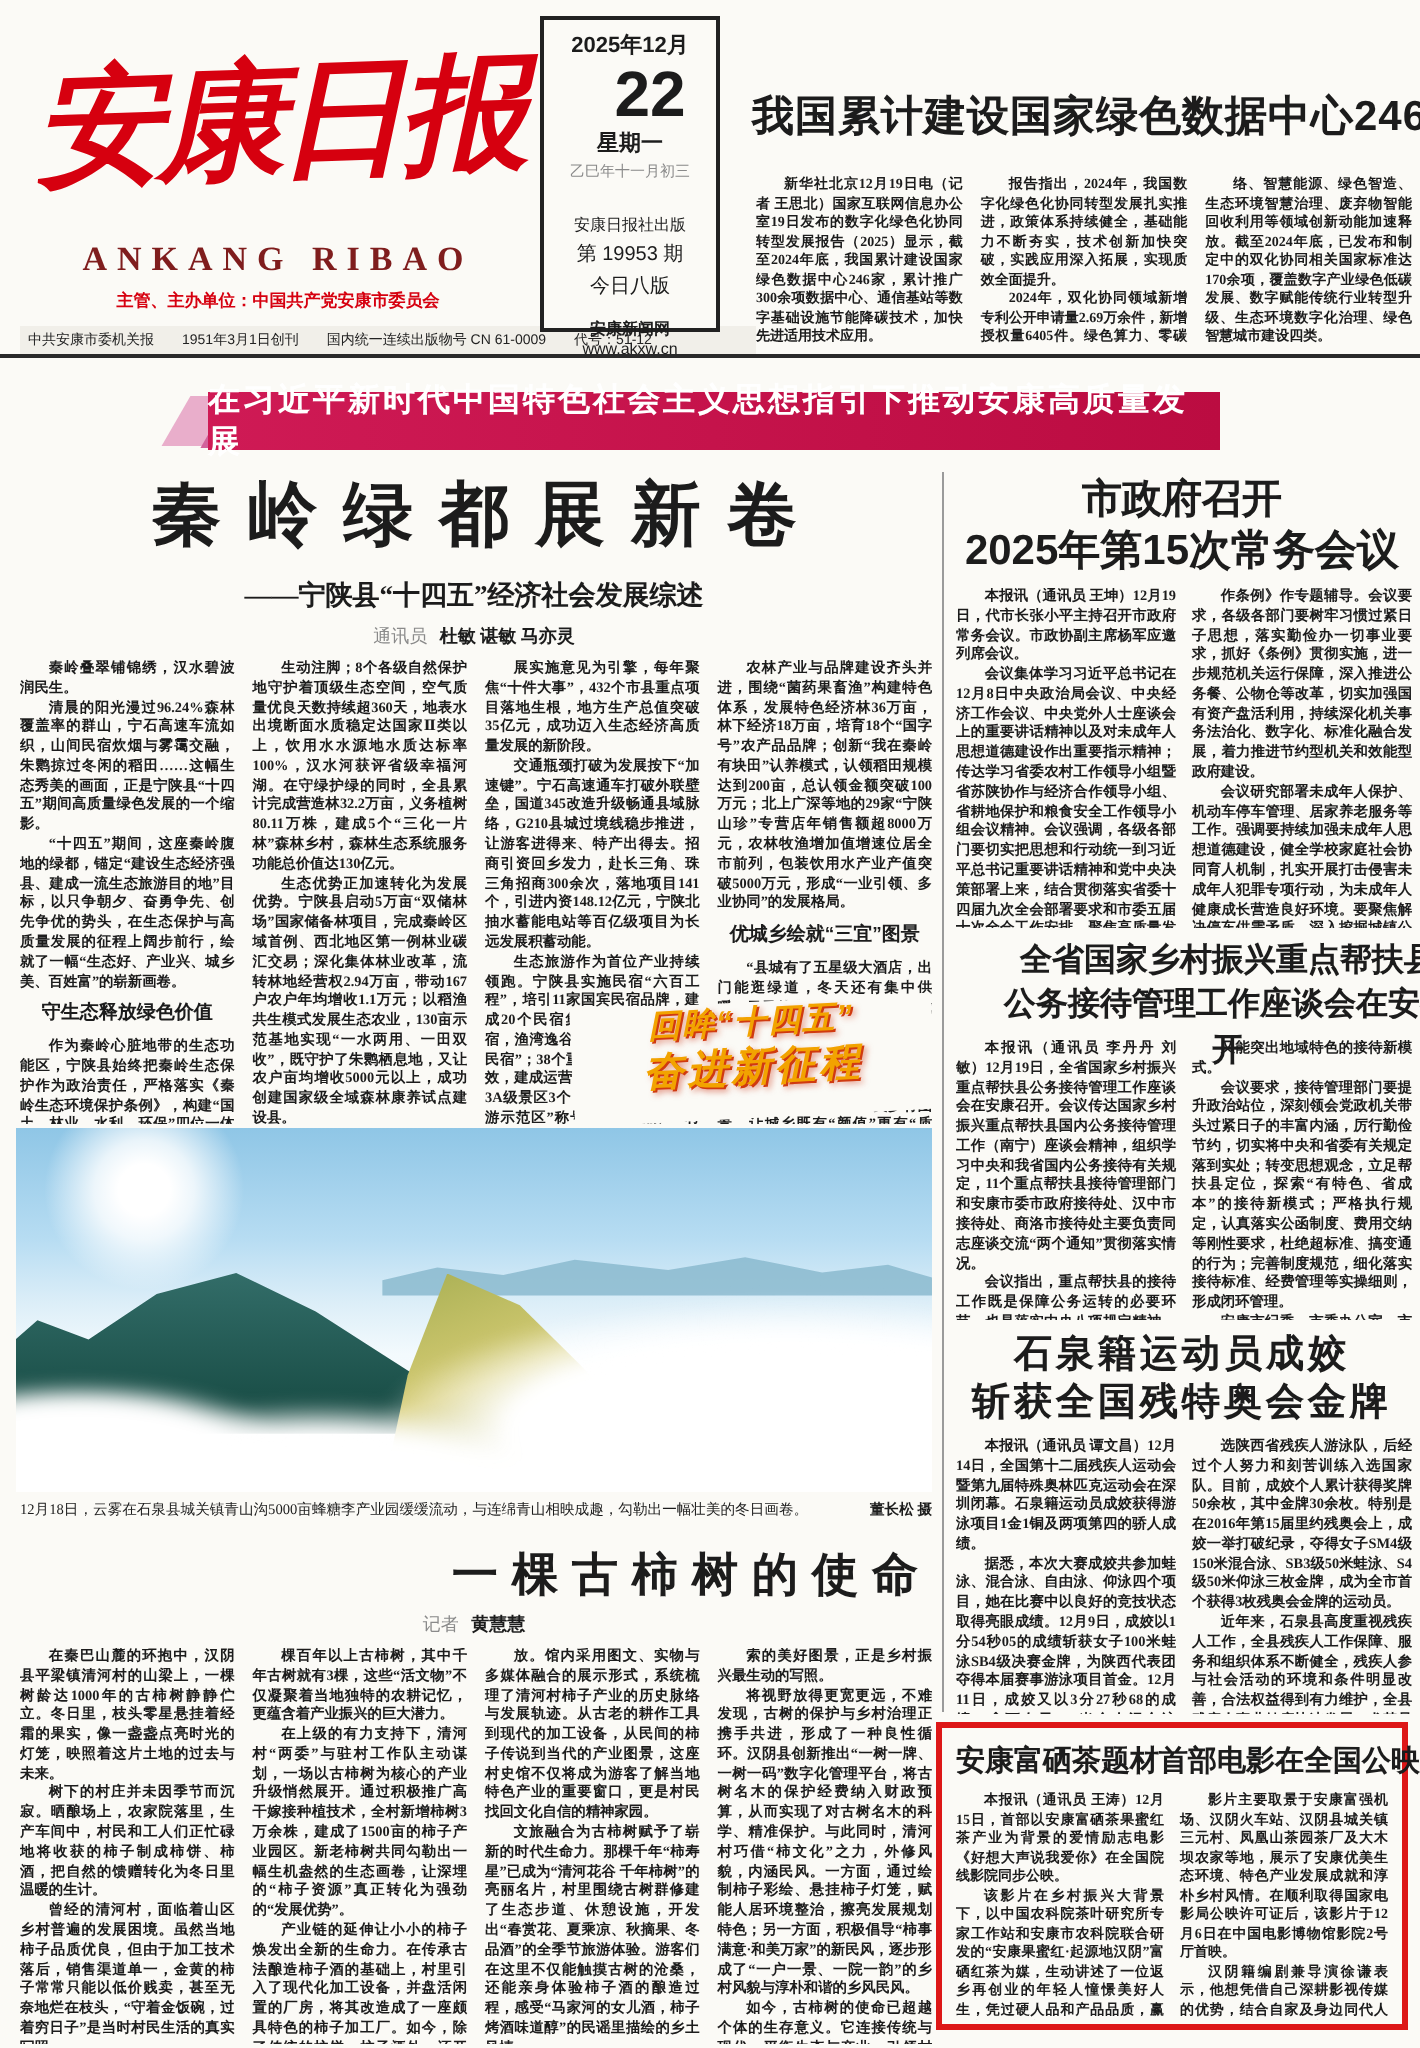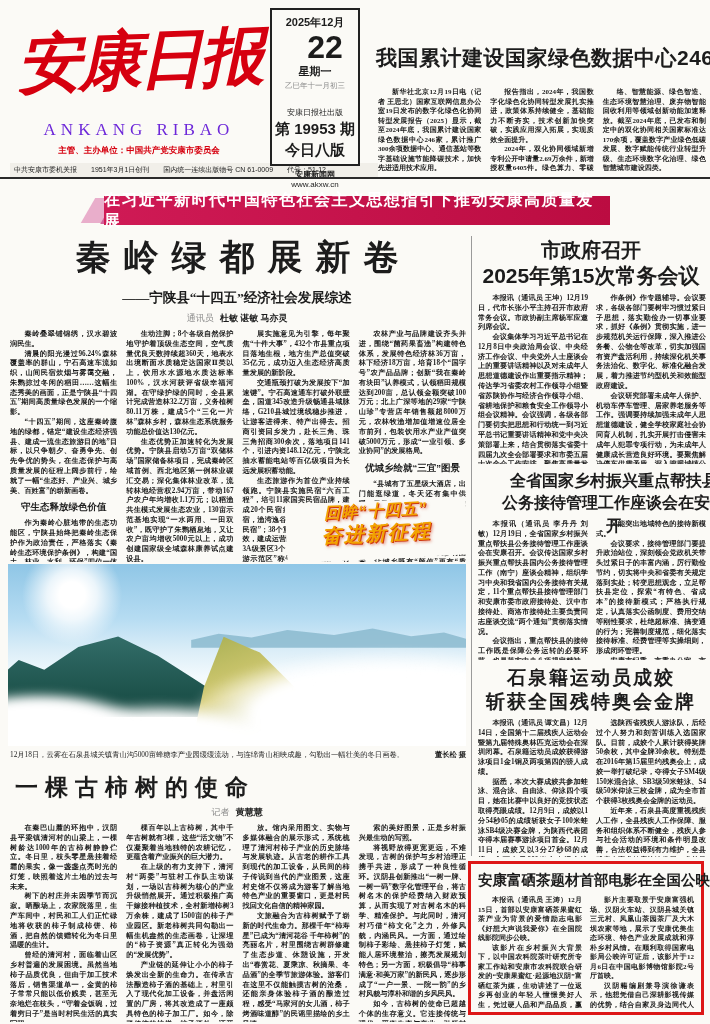--- a/index.html
+++ b/index.html
@@ -4,31 +4,31 @@
 <style>
   html,body{margin:0;padding:0;}
   body{font-family:"Liberation Serif","DejaVu Serif",serif;}
   .page{position:relative;width:710px;height:1024px;background:#fbfaf6;overflow:hidden;color:#1c1c1c;}
   .sans{font-family:"Liberation Sans","DejaVu Sans",sans-serif;}
   p{margin:0;text-indent:2em;font-weight:bold;}
   .abs{position:absolute;}
   
   .mast-title{left:12px;top:6px;width:254px;height:114px;color:#d6000f;font-weight:bold;font-style:italic;
     font-size:64px;line-height:110px;text-align:center;letter-spacing:-3px;transform:rotate(-2deg);}
-  .mast-latin{left:12px;top:120px;width:254px;text-align:center;color:#6d28d9;font-weight:normal;font-size:17px;letter-spacing:5px;}
+  .mast-latin{left:12px;top:120px;width:254px;text-align:center;color:#7f1d1d;font-weight:bold;font-size:17px;letter-spacing:5px;}
   .mast-org{left:12px;top:145px;width:254px;text-align:center;color:#d6000f;font-weight:bold;font-size:8.5px;}
   .mast-info{left:10px;top:163px;width:360px;font-size:7px;color:#222;background:#f1efe9;padding:2px 4px;}
   
   .datebox{left:270px;top:8px;width:90px;height:158px;border:2px solid #222;background:#fbfaf6;text-align:center;box-sizing:border-box;padding-top:5px;}
   .db-month{font-size:11px;font-weight:bold;}
   .db-day{font-size:32px;line-height:34px;font-weight:bold;padding-left:20px;}
   .db-week{font-size:11px;font-weight:bold;}
   .db-lunar{font-size:7.5px;color:#8a8a8a;margin-top:2px;}
   .db-pub{font-size:8px;margin-top:16px;}
-  .db-issue,.db-pages{font-size:15px;font-weight:bold;margin-top:2px;}
+  .db-issue,.db-pages{font-size:10px;font-weight:normal;margin-top:2px;}
   .db-site{font-size:8px;font-weight:bold;margin-top:9px;}
   .db-url{font-size:8px;}
   
   .top-headline{left:376px;top:44px;width:330px;font-weight:bold;font-size:21px;white-space:nowrap;letter-spacing:0.5px;}
   .top-cols{left:378px;top:88px;width:328px;height:86px;display:flex;gap:9px;overflow:hidden;}
   .ncol{flex:1;font-size:7px;line-height:1.36;text-align:justify;}
   .rule-h{left:0;top:177px;width:710px;height:2px;background:#2a2a2a;}
   
   .banner{left:104px;top:196px;width:506px;height:29px;background:linear-gradient(90deg,#cf1a55,#bb0c41);
     display:flex;align-items:center;justify-content:center;color:#fff;font-weight:bold;font-size:16px;letter-spacing:1.5px;}
@@ -62,21 +62,21 @@
   .ph-clouds{position:absolute;left:-4%;right:-4%;bottom:-12%;height:78%;filter:blur(4px);
     background:radial-gradient(ellipse 30% 35% at 10% 72%,#fff 0 55%,rgba(255,255,255,0) 75%),
     radial-gradient(ellipse 38% 45% at 34% 88%,#fff 0 55%,rgba(255,255,255,0) 78%),
     radial-gradient(ellipse 55% 60% at 82% 62%,#fff 0 52%,rgba(255,255,255,0) 76%),
     radial-gradient(ellipse 40% 40% at 62% 95%,#fff 0 55%,rgba(255,255,255,0) 78%),
     radial-gradient(ellipse 26% 30% at 94% 90%,#fff 0 50%,rgba(255,255,255,0) 74%);}
   .caption{left:10px;top:750px;width:456px;display:flex;font-size:7.3px;line-height:1.3;}
   .cap-text{flex:1;}
   .cap-credit{font-weight:bold;margin-left:10px;white-space:nowrap;}
   
-  .bot-headline{left:8px;top:772px;width:458px;text-align:left;font-weight:bold;font-size:23px;letter-spacing:7px;text-indent:7px;}
+  .bot-headline{left:8px;top:772px;width:458px;text-align:right;font-weight:bold;font-size:23px;letter-spacing:7px;text-indent:7px;}
   .bot-byline{left:8px;top:806px;width:458px;}
   .bot-cols{left:10px;top:824px;width:456px;height:198px;display:flex;gap:9px;overflow:hidden;}
   
   .gov-h{left:476px;top:238px;width:230px;text-align:center;font-weight:bold;line-height:1.25;}
   .gov-h .l1{font-size:20px;display:block;}
   .gov-h .l2{font-size:21px;display:block;}
   .rcols{display:flex;gap:8px;overflow:hidden;}
   .rcols .ncol{font-size:7.2px;}
   .gov-cols{left:478px;top:294px;width:228px;height:170px;}
   .recep-h{left:473px;top:470px;width:234px;text-align:center;font-weight:bold;font-size:16px;line-height:1.4;margin-left:24px;}

